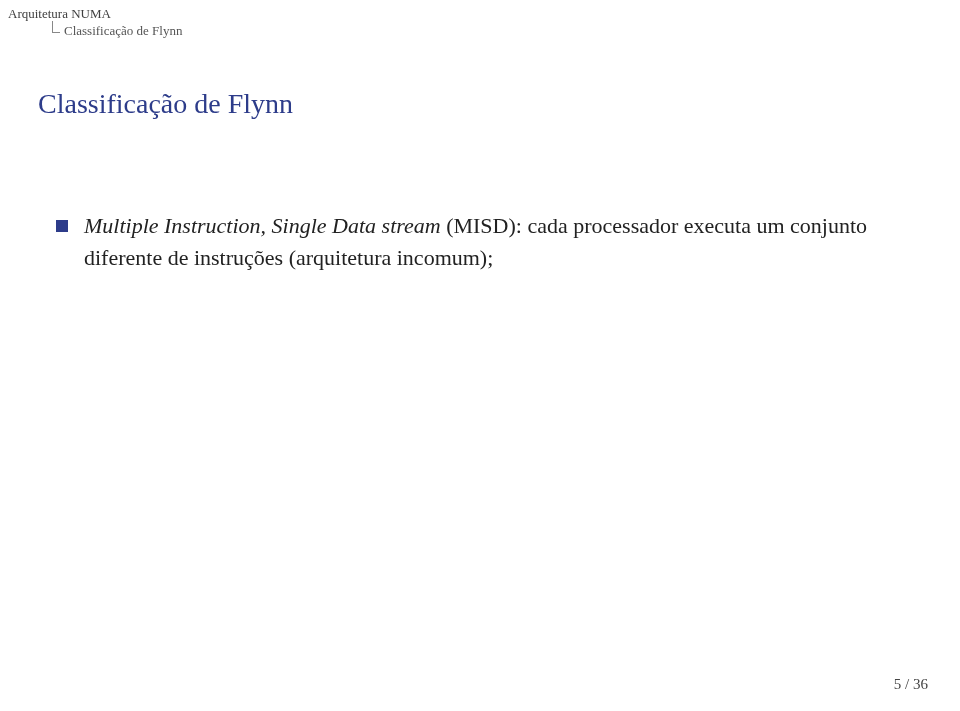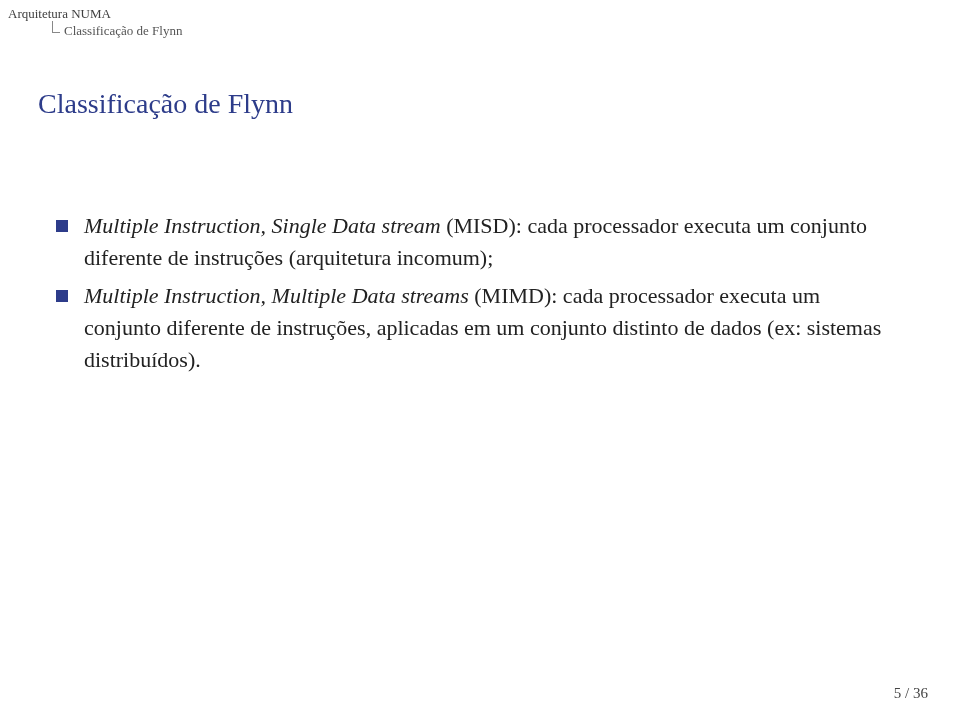--- a/index.html
+++ b/index.html
@@ -70,21 +70,21 @@
       position: absolute;
       left: 0;
       top: 10px;
       width: 12px;
       height: 12px;
       background: #2d3c8a;
     }
     .italic { font-style: italic; }
     .page-number {
       position: absolute;
-      bottom: 9px;
+      bottom: 18px;
       right: 32px;
       font-size: 15px;
       color: #444;
     }
   </style>
 </head>
 <body>
 
 <div class="slide">
 
@@ -98,21 +98,18 @@
     </div>
   </div>
 
   <h1 class="title">Classificação de Flynn</h1>
 
   <div class="content">
     <ul class="bullet-list">
       <li class="bullet-item">
         <span class="italic">Multiple Instruction, Single Data stream</span><span> (MISD): cada processador executa um conjunto diferente de instruções (arquitetura incomum);</span>
       </li>
-      <li class="bullet-item">
-        <span class="italic">Multiple Instruction, Multiple Data streams</span><span> (MIMD): cada processador executa um conjunto diferente de instruções, aplicadas em um conjunto distinto de dados (ex: sistemas distribuídos).</span>
-      </li>
     </ul>
   </div>
 
   <div class="page-number">5 / 36</div>
 
 </div>
 
 </body></html>

